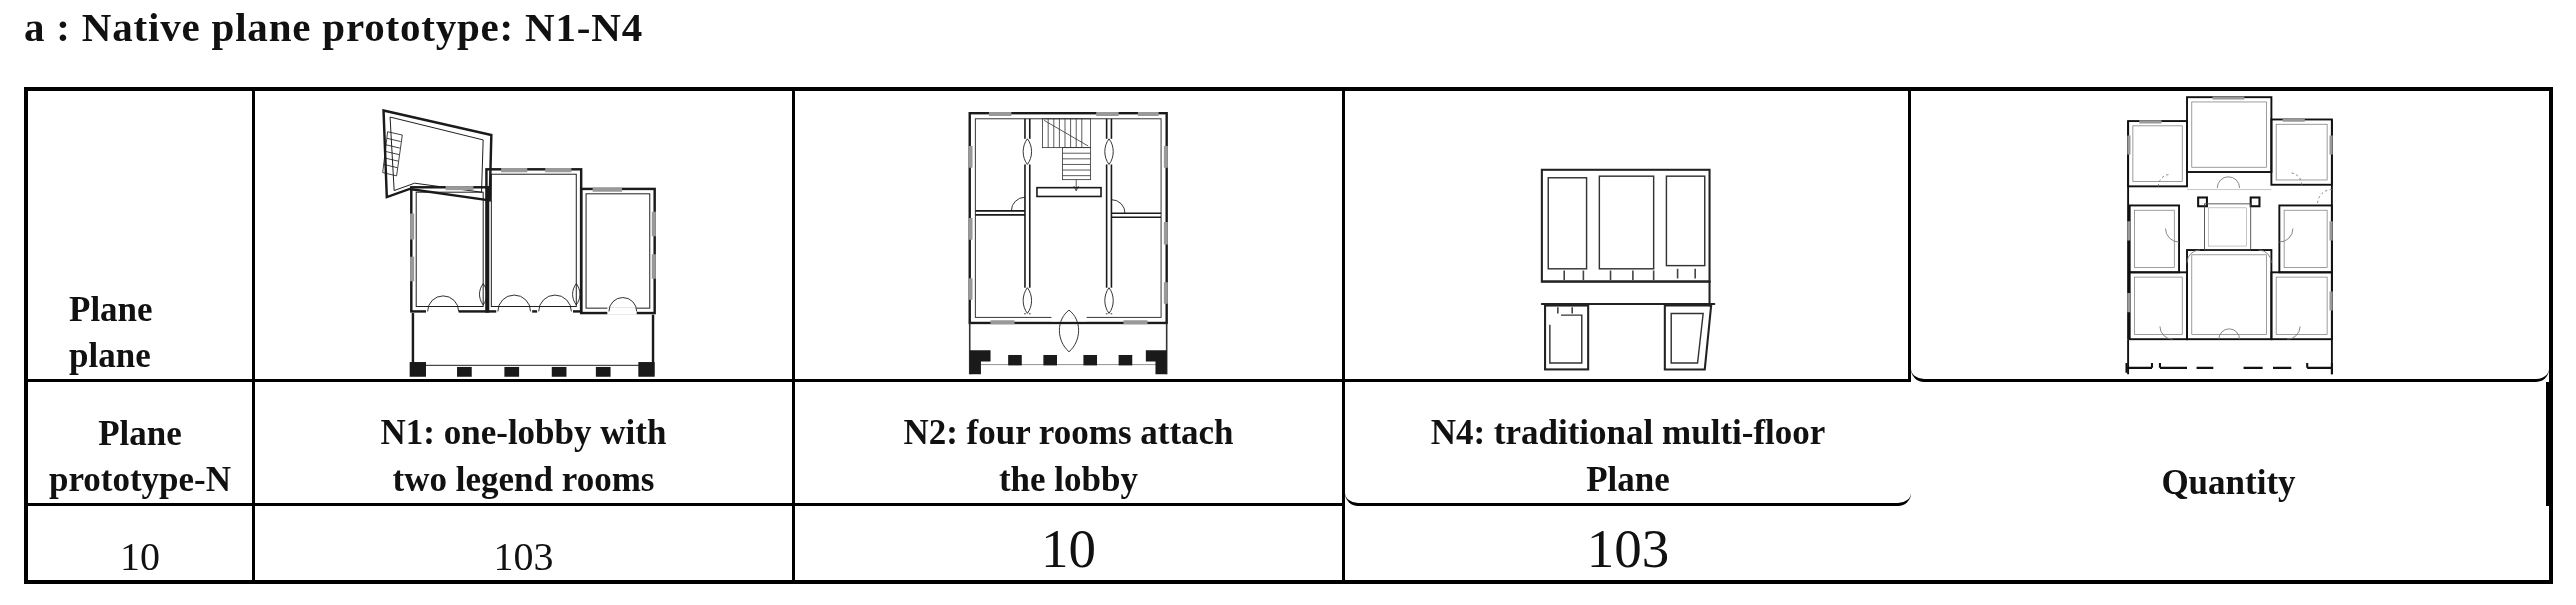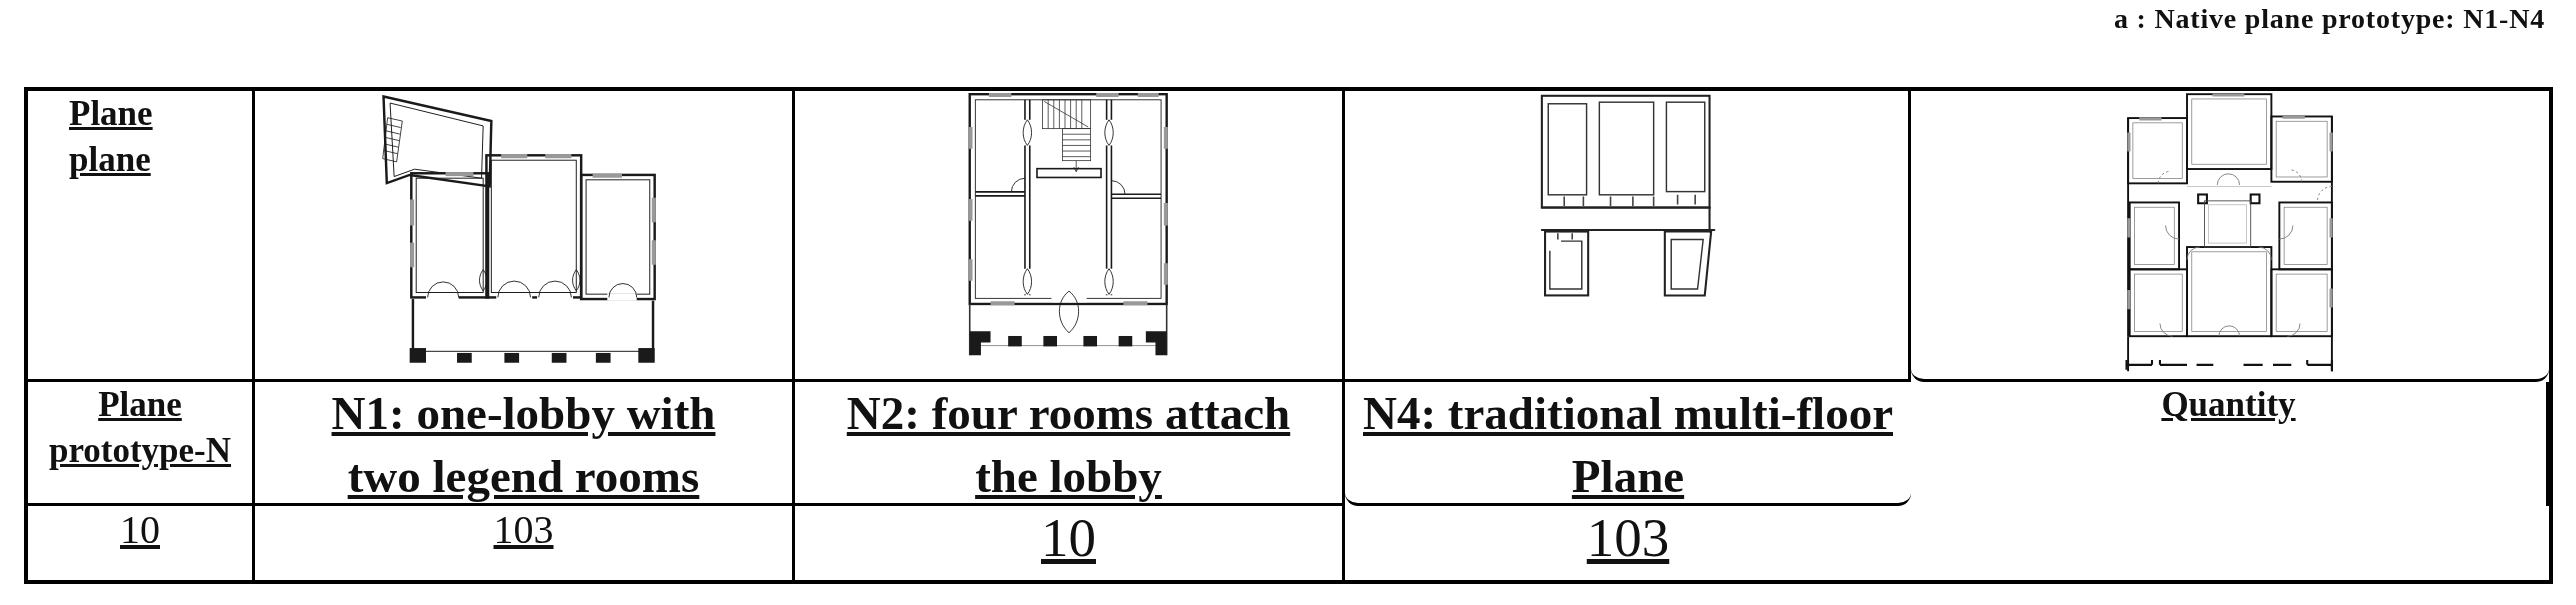--- a/index.html
+++ b/index.html
@@ -3,42 +3,42 @@
 <meta charset="utf-8">
 <style>
   html,body{margin:0;padding:0;}
   body{
     width:2576px;height:605px;background:#ffffff;position:relative;
     font-family:"Liberation Serif", serif;color:#111;
     -webkit-font-smoothing:antialiased;
   }
   .title{
     position:absolute;left:24px;top:3.2px;width:2521px;
-    text-align:right;font-size:28px;font-weight:bold;letter-spacing:0.8px;
+    text-align:left;font-size:41px;font-weight:bold;letter-spacing:0.8px;
   }
   .ptable{
     position:absolute;left:24px;top:87px;
     display:grid;
     grid-template-columns:227px 540px 550px 566px 638px;
     grid-template-rows:291px 124px 74px;
     border:4px solid #000;
     background:#fff;
   }
   .cell{
     border-right:3.2px solid #000;border-bottom:3.2px solid #000;
-    display:flex;align-items:flex-start;justify-content:center;
-    overflow:hidden;background:#fff;text-decoration:underline;
+    display:flex;align-items:flex-end;justify-content:center;
+    overflow:hidden;background:#fff;
   }
   .cell.last-col{border-right:none;border-radius:13px;}
   .cell.last-row{border-bottom:none;}
   .rowhead{font-weight:bold;font-size:35px;line-height:1.32;}
   .rowhead.left{justify-content:flex-start;padding-left:41px;}
   .rowhead .stack, .label .stack{display:block;text-align:center;}
   .rowhead.left .stack{text-align:left;}
-  .label{font-weight:bold;font-size:47px;line-height:1.35;text-align:center;}
+  .label{font-weight:bold;font-size:35px;line-height:1.35;text-align:center;}
   .qty-small{font-size:40px;}
   .qty-big{font-size:55px;}
   .plan-svg{display:block;}
 </style>
 </head>
 <body>
 
 <div class="title">a : Native plane prototype: N1-N4</div>
 
 <div class="ptable">

